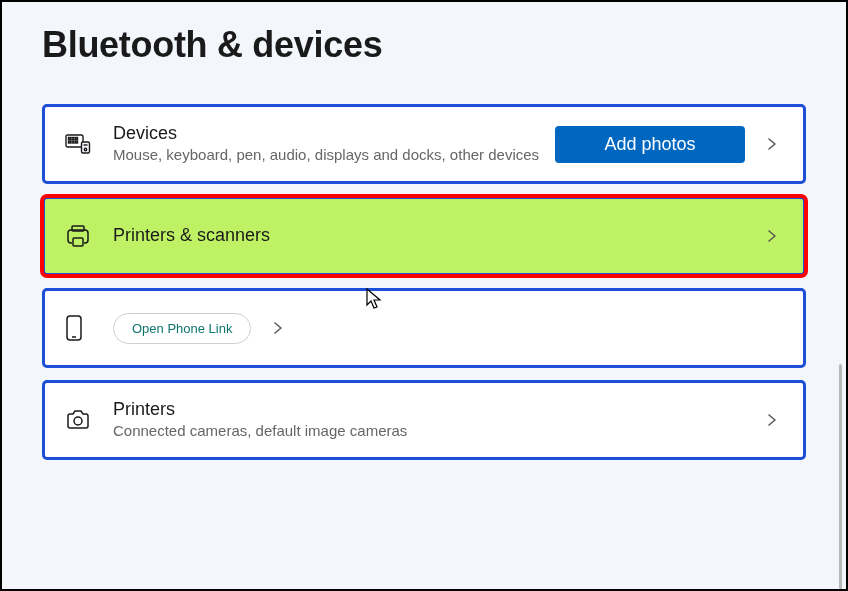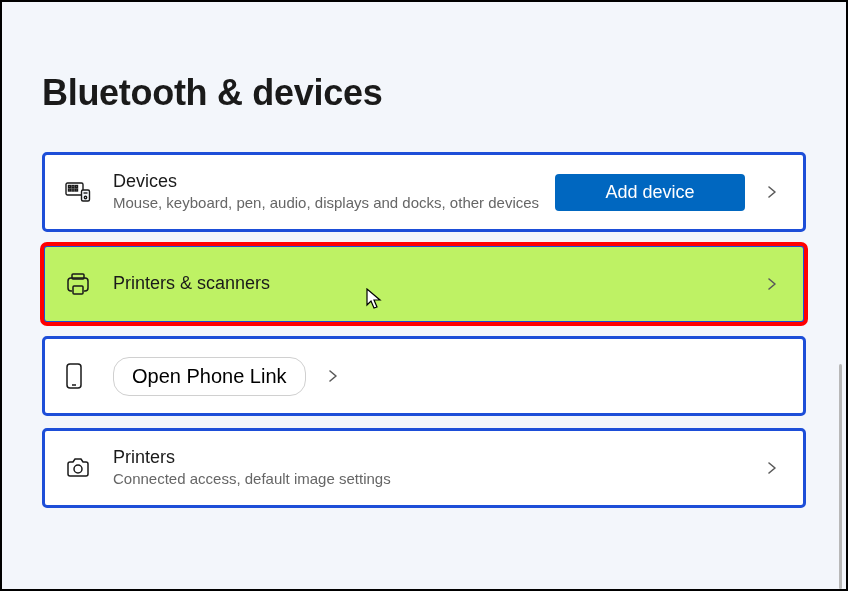--- a/index.html
+++ b/index.html
@@ -14,21 +14,20 @@
     }
     .content {
       padding: 22px 40px 0 40px;
     }
     h1.page-title {
       font-size: 36px;
       font-weight: 600;
       color: #1a1a1a;
       margin-bottom: 38px;
       letter-spacing: -0.3px;
-      margin-top: 48px;
     }
     .card {
       background: #fff;
       border: 3px solid #1d4ed8;
       border-radius: 5px;
       padding: 14px 20px 14px 20px;
       margin-bottom: 12px;
       display: flex;
       align-items: center;
       min-height: 80px;
@@ -76,24 +75,24 @@
       border: none;
       border-radius: 4px;
       font-size: 18px;
       padding: 8px 38px;
       font-family: inherit;
       cursor: pointer;
       min-width: 190px;
     }
     .btn-secondary {
       background: #fff;
-      color: #000000;
+      color: #0f766e;
       border: 1px solid #d0d0d0;
       border-radius: 16px;
-      font-size: 20px;
+      font-size: 13px;
       padding: 7px 18px;
       font-family: inherit;
       cursor: pointer;
     }
     .chevron {
       width: 14px;
       height: 14px;
       flex-shrink: 0;
       color: #5a5a5a;
       margin-left: 4px;
@@ -135,21 +134,21 @@
         <rect x="16.5" y="8" width="8" height="11" rx="1.5" fill="#f3f6fb"></rect>
         <line x1="18.5" y1="11" x2="22.5" y2="11"></line>
         <circle cx="20.5" cy="15.5" r="1.2"></circle>
       </svg>
     </div>
     <div class="text-block">
       <div class="title">Devices</div>
       <div class="subtitle">Mouse, keyboard, pen, audio, displays and docks, other devices</div>
     </div>
     <div class="actions">
-      <button class="btn-primary">Add device</button>
+      <button class="btn-primary">Add photos</button>
       <svg class="chevron" viewBox="0 0 14 14" fill="none" stroke="currentColor" stroke-width="1.6" stroke-linecap="round" stroke-linejoin="round">
         <polyline points="4,2 10,7 4,12"></polyline>
       </svg>
     </div>
   </div>
 
   <div class="card highlighted">
     <div class="icon-slot">
       <svg width="26" height="24" viewBox="0 0 26 24" fill="none" stroke="currentColor" stroke-width="1.5">
         <rect x="7" y="2" width="12" height="5" rx="1"></rect>
@@ -185,21 +184,21 @@
 
   <div class="card">
     <div class="icon-slot">
       <svg width="26" height="22" viewBox="0 0 26 22" fill="none" stroke="currentColor" stroke-width="1.5">
         <path d="M3 7 a2 2 0 0 1 2-2 h3 l2-3 h6 l2 3 h3 a2 2 0 0 1 2 2 v10 a2 2 0 0 1-2 2 H5 a2 2 0 0 1-2-2 Z"></path>
         <circle cx="13" cy="12" r="4"></circle>
       </svg>
     </div>
     <div class="text-block">
       <div class="title">Printers</div>
-      <div class="subtitle">Connected access, default image settings</div>
+      <div class="subtitle">Connected cameras, default image cameras</div>
     </div>
     <div class="actions">
       <svg class="chevron" viewBox="0 0 14 14" fill="none" stroke="currentColor" stroke-width="1.6" stroke-linecap="round" stroke-linejoin="round">
         <polyline points="4,2 10,7 4,12"></polyline>
       </svg>
     </div>
   </div>
 </div>
 
 <svg class="cursor" width="18" height="24" viewBox="0 0 18 24">

